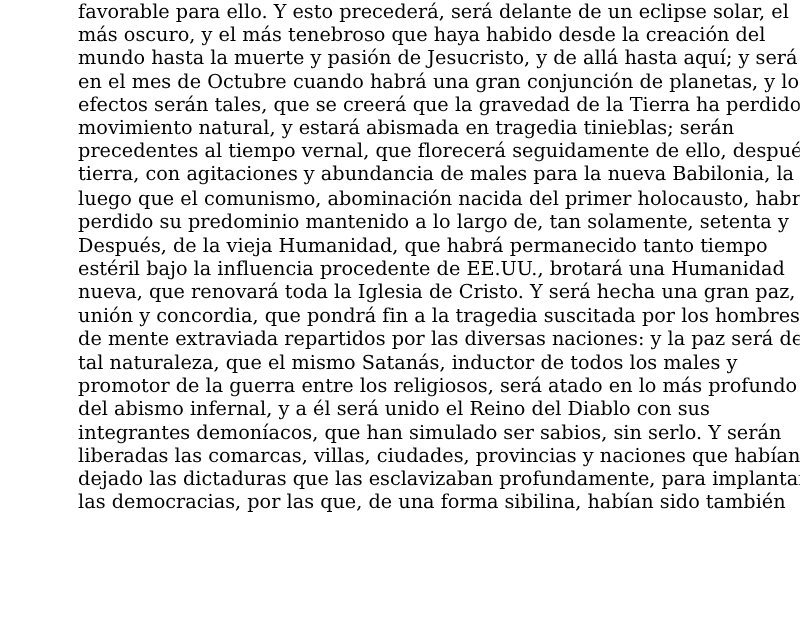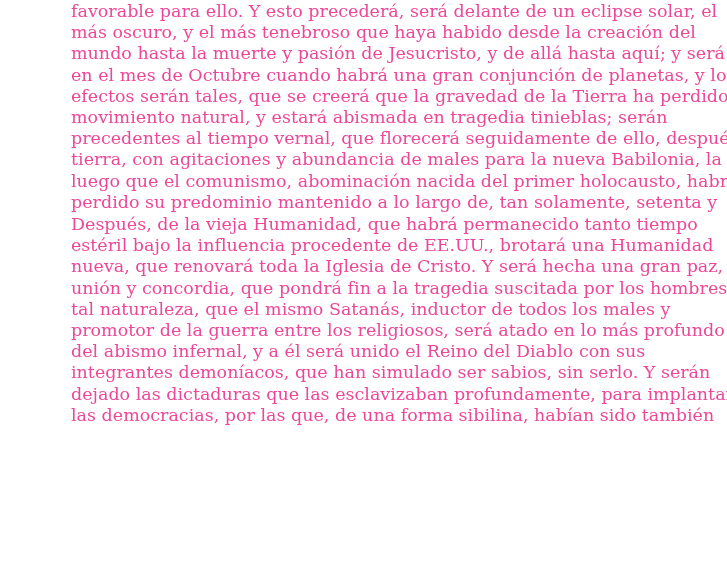--- a/index.html
+++ b/index.html
@@ -13,21 +13,21 @@
     overflow: hidden;
   }
   .page {
     box-sizing: border-box;
     width: 727px;
     height: 567px;
     padding: 1px 20px 0 71px;
     font-family: "DejaVu Serif", "Liberation Serif", serif;
     font-size: 17.5px;
     line-height: 21.2px;
-    color: #ec4899;
+    color: #000000;
     background: #ffffff;
   }
   .para {
     margin: 0;
     padding: 0;
   }
   .para + .para {
     margin-top: 1px;
   }
   .line {
@@ -50,21 +50,23 @@
     <div class="line">tierra, con agitaciones y abundancia de males para la nueva Babilonia, la</div>
     <div class="line">luego que el comunismo, abominación nacida del primer holocausto, habrá</div>
     <div class="line">perdido su predominio mantenido a lo largo de, tan solamente, setenta y</div>
   </div>
 
   <div class="para">
     <div class="line">Después, de la vieja Humanidad, que habrá permanecido tanto tiempo</div>
     <div class="line">estéril bajo la influencia procedente de EE.UU., brotará una Humanidad</div>
     <div class="line">nueva, que renovará toda la Iglesia de Cristo. Y será hecha una gran paz,</div>
     <div class="line">unión y concordia, que pondrá fin a la tragedia suscitada por los hombres</div>
+    <div class="line">de mente extraviada repartidos por las diversas naciones: y la paz será de</div>
     <div class="line">tal naturaleza, que el mismo Satanás, inductor de todos los males y</div>
     <div class="line">promotor de la guerra entre los religiosos, será atado en lo más profundo</div>
     <div class="line">del abismo infernal, y a él será unido el Reino del Diablo con sus</div>
     <div class="line">integrantes demoníacos, que han simulado ser sabios, sin serlo. Y serán</div>
+    <div class="line">liberadas las comarcas, villas, ciudades, provincias y naciones que habían</div>
     <div class="line">dejado las dictaduras que las esclavizaban profundamente, para implantar</div>
     <div class="line">las democracias, por las que, de una forma sibilina, habían sido también</div>
   </div>
 
 </div>
 
 </body></html>

